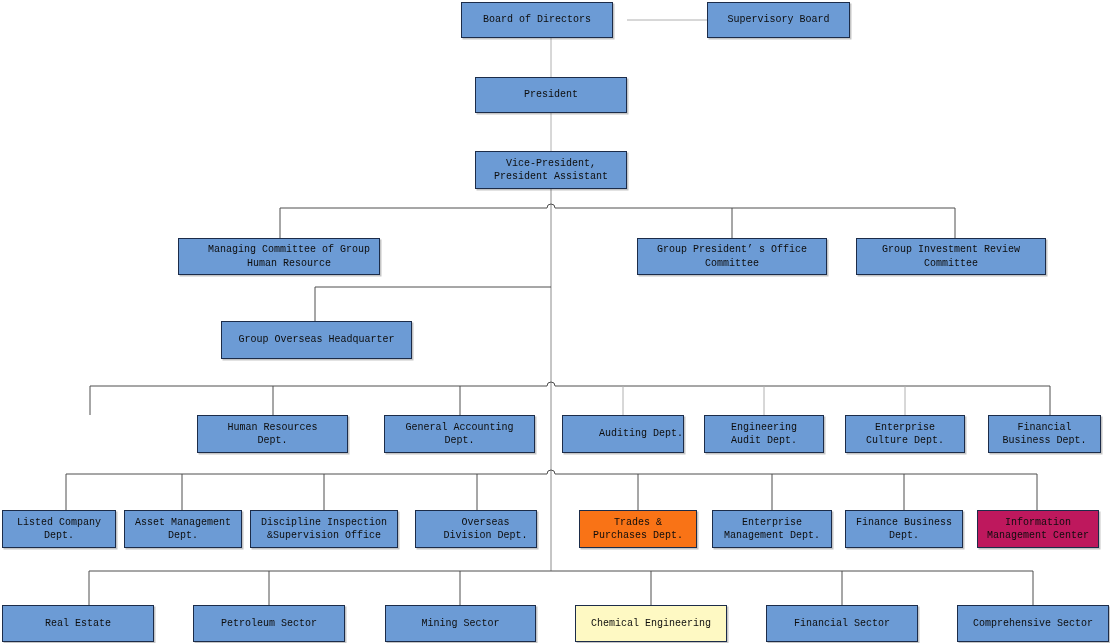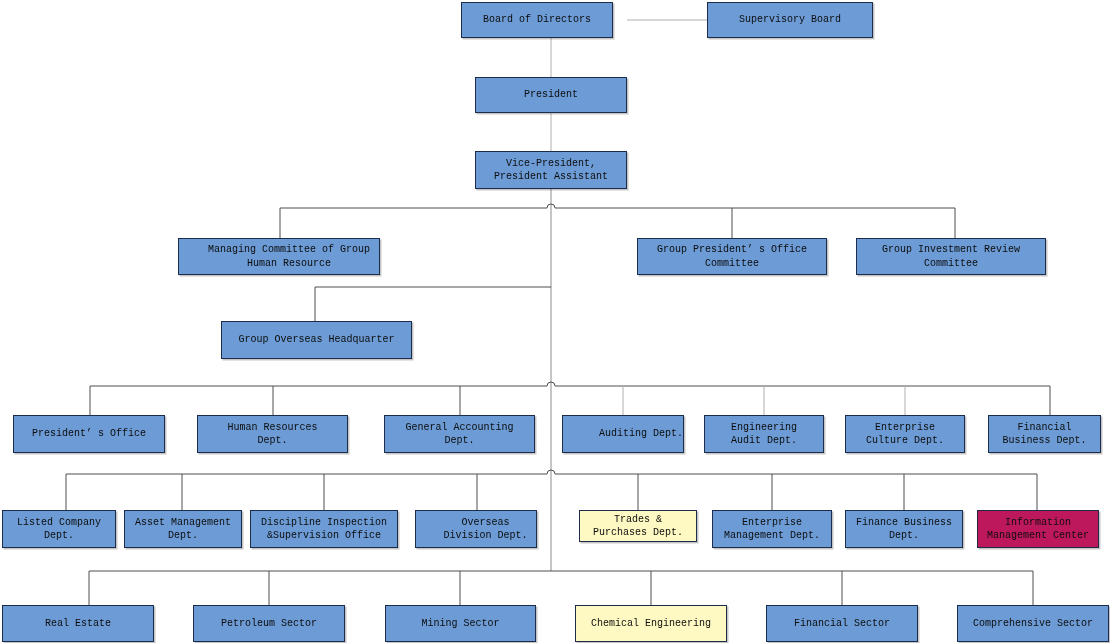--- a/index.html
+++ b/index.html
@@ -64,52 +64,51 @@
       <path d="M772,474L772,510" fill="none" stroke="#4f4f4f" stroke-width="1"></path>
       <path d="M904,474L904,510" fill="none" stroke="#4f4f4f" stroke-width="1"></path>
       <path d="M89,605L89,571L1033,571L1033,605" fill="none" stroke="#4f4f4f" stroke-width="1"></path>
       <path d="M269,571L269,605" fill="none" stroke="#4f4f4f" stroke-width="1"></path>
       <path d="M460,571L460,605" fill="none" stroke="#4f4f4f" stroke-width="1"></path>
       <path d="M651,571L651,605" fill="none" stroke="#4f4f4f" stroke-width="1"></path>
       <path d="M842,571L842,605" fill="none" stroke="#4f4f4f" stroke-width="1"></path>
     </svg>
 
 <div class="node" style="left: 461px; top: 2px; width: 152px; height: 36px; background: rgb(108, 155, 213); border-color: rgb(28, 44, 73); color: rgb(13, 13, 13);">Board of Directors</div>
-    <div class="node" style="left: 707px; top: 2px; width: 166px; height: 36px; background: rgb(108, 155, 213); border-color: rgb(28, 44, 73); color: rgb(13, 13, 13);">Supervisory Board</div>
+    <div class="node" style="left: 707px; top: 2px; width: 143px; height: 36px; background: rgb(108, 155, 213); border-color: rgb(28, 44, 73); color: rgb(13, 13, 13);">Supervisory Board</div>
     <div class="node" style="left: 475px; top: 77px; width: 152px; height: 36px; background: rgb(108, 155, 213); border-color: rgb(28, 44, 73); color: rgb(13, 13, 13);">President</div>
     <div class="node" style="left: 475px; top: 151px; width: 152px; height: 38px; background: rgb(108, 155, 213); border-color: rgb(28, 44, 73); color: rgb(13, 13, 13);">Vice-President,
 President Assistant</div>
     <div class="node" style="left: 178px; top: 238px; width: 202px; height: 37px; background: rgb(108, 155, 213); border-color: rgb(28, 44, 73); color: rgb(13, 13, 13); padding-left: 20px;">Managing Committee of Group
 Human Resource</div>
     <div class="node" style="left: 637px; top: 238px; width: 190px; height: 37px; background: rgb(108, 155, 213); border-color: rgb(28, 44, 73); color: rgb(13, 13, 13);">Group President’ s Office
 Committee</div>
     <div class="node" style="left: 856px; top: 238px; width: 190px; height: 37px; background: rgb(108, 155, 213); border-color: rgb(28, 44, 73); color: rgb(13, 13, 13);">Group Investment Review
 Committee</div>
     <div class="node" style="left: 221px; top: 321px; width: 191px; height: 38px; background: rgb(108, 155, 213); border-color: rgb(28, 44, 73); color: rgb(13, 13, 13);">Group Overseas Headquarter</div>
-    <div class="node" style="left: 13px; top: 415px; width: 152px; height: 38px; background: rgb(108, 155, 213); border-color: rgb(28, 44, 73); color: rgb(13, 13, 13);">President’ s Office</div>
     <div class="node" style="left: 197px; top: 415px; width: 151px; height: 38px; background: rgb(108, 155, 213); border-color: rgb(28, 44, 73); color: rgb(13, 13, 13);">Human Resources
 Dept.</div>
     <div class="node" style="left: 384px; top: 415px; width: 151px; height: 38px; background: rgb(108, 155, 213); border-color: rgb(28, 44, 73); color: rgb(13, 13, 13);">General Accounting
 Dept.</div>
     <div class="node" style="left: 562px; top: 415px; width: 122px; height: 38px; background: rgb(108, 155, 213); border-color: rgb(28, 44, 73); color: rgb(13, 13, 13); padding-left: 36px;">Auditing Dept.</div>
     <div class="node" style="left: 704px; top: 415px; width: 120px; height: 38px; background: rgb(108, 155, 213); border-color: rgb(28, 44, 73); color: rgb(13, 13, 13);">Engineering
 Audit Dept.</div>
     <div class="node" style="left: 845px; top: 415px; width: 120px; height: 38px; background: rgb(108, 155, 213); border-color: rgb(28, 44, 73); color: rgb(13, 13, 13);">Enterprise
 Culture Dept.</div>
     <div class="node" style="left: 988px; top: 415px; width: 113px; height: 38px; background: rgb(108, 155, 213); border-color: rgb(28, 44, 73); color: rgb(13, 13, 13);">Financial
 Business Dept.</div>
     <div class="node" style="left: 2px; top: 510px; width: 114px; height: 38px; background: rgb(108, 155, 213); border-color: rgb(28, 44, 73); color: rgb(13, 13, 13);">Listed Company
 Dept.</div>
     <div class="node" style="left: 124px; top: 510px; width: 118px; height: 38px; background: rgb(108, 155, 213); border-color: rgb(28, 44, 73); color: rgb(13, 13, 13);">Asset Management
 Dept.</div>
     <div class="node" style="left: 250px; top: 510px; width: 148px; height: 38px; background: rgb(108, 155, 213); border-color: rgb(28, 44, 73); color: rgb(13, 13, 13);">Discipline Inspection
 &amp;Supervision Office</div>
     <div class="node" style="left: 415px; top: 510px; width: 122px; height: 38px; background: rgb(108, 155, 213); border-color: rgb(28, 44, 73); color: rgb(13, 13, 13); padding-left: 19px;">Overseas
 Division Dept.</div>
-    <div class="node" style="left: 579px; top: 510px; width: 118px; height: 32px; background: #fef9c3; border-color: rgb(28, 44, 73); color: rgb(13, 13, 13); text-align: center;">Trades &amp;
+    <div class="node" style="left: 579px; top: 510px; width: 118px; height: 38px; background: #f97316; border-color: rgb(28, 44, 73); color: rgb(13, 13, 13); text-align: center;">Trades &amp;
 Purchases Dept.</div>
     <div class="node" style="left: 712px; top: 510px; width: 120px; height: 38px; background: rgb(108, 155, 213); border-color: rgb(28, 44, 73); color: rgb(13, 13, 13);">Enterprise
 Management Dept.</div>
     <div class="node" style="left: 845px; top: 510px; width: 118px; height: 38px; background: rgb(108, 155, 213); border-color: rgb(28, 44, 73); color: rgb(13, 13, 13);">Finance Business
 Dept.</div>
     <div class="node" style="left: 977px; top: 510px; width: 122px; height: 38px; background: #be185d; border-color: rgb(28, 44, 73); color: rgb(13, 13, 13);">Information
 Management Center</div>
     <div class="node" style="left: 2px; top: 605px; width: 152px; height: 37px; background: rgb(108, 155, 213); border-color: rgb(28, 44, 73); color: rgb(13, 13, 13);">Real Estate</div>
     <div class="node" style="left: 193px; top: 605px; width: 152px; height: 37px; background: rgb(108, 155, 213); border-color: rgb(28, 44, 73); color: rgb(13, 13, 13);">Petroleum Sector</div>
     <div class="node" style="left: 385px; top: 605px; width: 151px; height: 37px; background: rgb(108, 155, 213); border-color: rgb(28, 44, 73); color: rgb(13, 13, 13);">Mining Sector</div>

